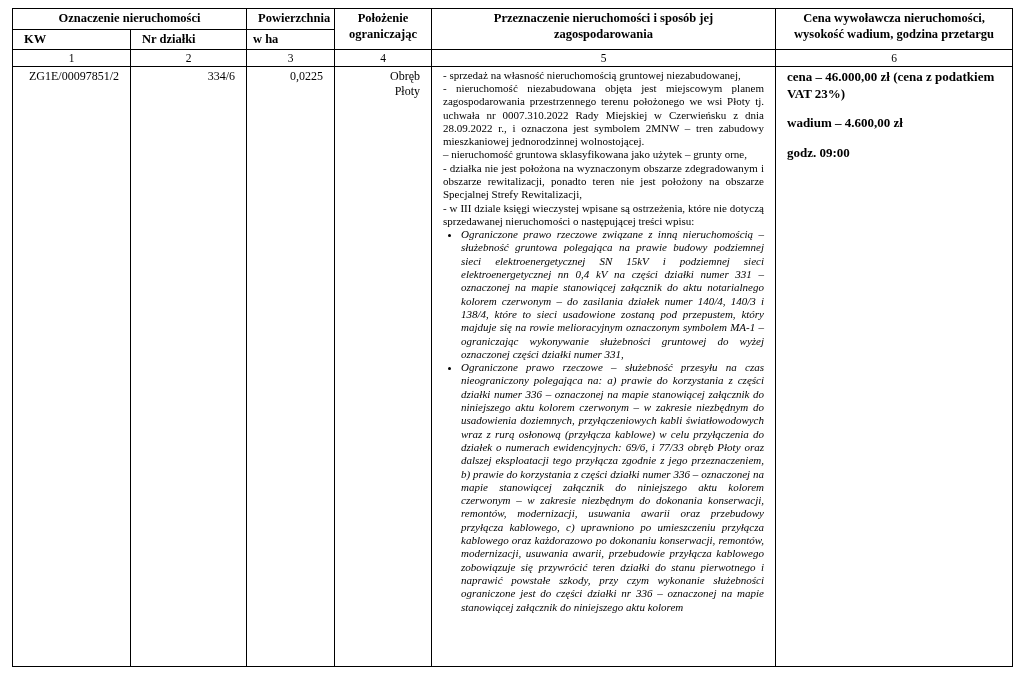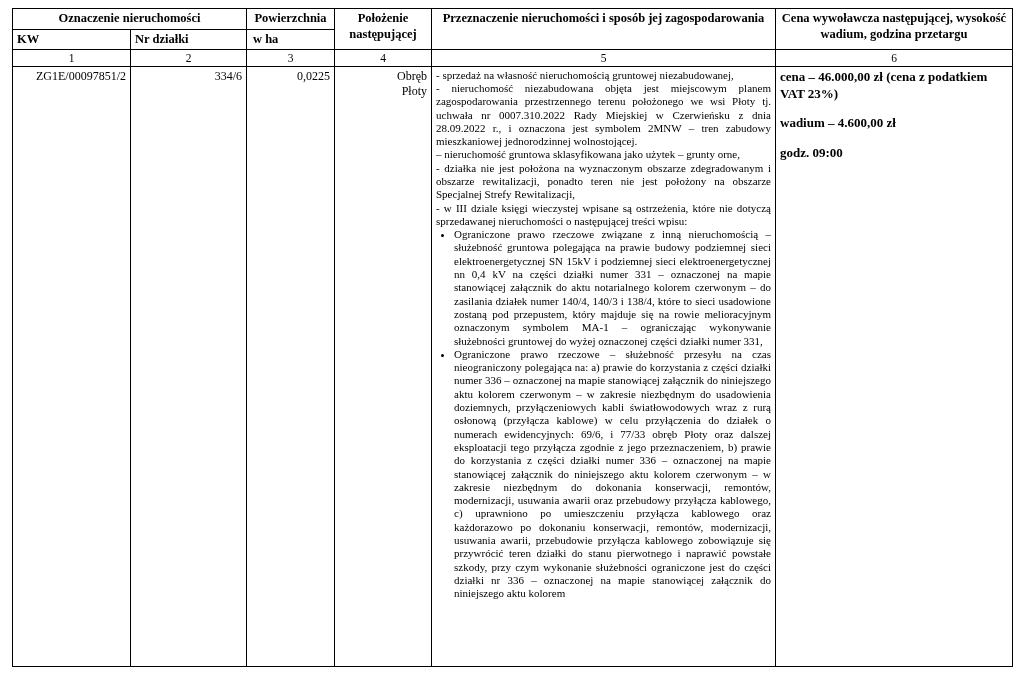--- a/index.html
+++ b/index.html
@@ -23,21 +23,21 @@
   }
   table.notice {
     border-collapse: collapse;
     width: 1000px;
     table-layout: fixed;
   }
   table.notice th,
   table.notice td {
     border: 1px solid #000000;
     vertical-align: top;
-    padding: 2px 4px;
+    padding: 2px 11px;
   }
   .hdr-title {
     text-align: center;
     font-weight: bold;
     font-size: 12.5px;
     line-height: 1.25;
     padding-top: 6px;
     padding-bottom: 6px;
   }
   .subhdr {
@@ -71,20 +71,21 @@
     margin: 0;
   }
   ul.bullets {
     margin: 0;
     padding-left: 18px;
     list-style-type: disc;
   }
   ul.bullets li {
     margin: 0;
     text-align: justify;
+    font-style: italic;
   }
   .price-cell {
     font-size: 13px;
     font-weight: bold;
     line-height: 1.3;
     padding-left: 8px;
     vertical-align: middle;
   }
   .price-cell p {
     margin: 0 0 13px 0;
@@ -109,23 +110,23 @@
       <col style="width:116px">
       <col style="width:88px">
       <col style="width:97px">
       <col style="width:344px">
       <col style="width:237px">
     </colgroup>
     <thead>
       <tr>
         <th colspan="2" class="hdr-title">Oznaczenie nieruchomości</th>
         <th rowspan="1" class="hdr-title">Powierzchnia</th>
-        <th rowspan="2" class="hdr-title">Położenie następującej</th>
+        <th rowspan="2" class="hdr-title">Położenie ograniczając</th>
         <th rowspan="2" class="hdr-title">Przeznaczenie nieruchomości i sposób jej zagospodarowania</th>
-        <th rowspan="2" class="hdr-title">Cena wywoławcza następującej, wysokość wadium, godzina przetargu</th>
+        <th rowspan="2" class="hdr-title">Cena wywoławcza nieruchomości, wysokość wadium, godzina przetargu</th>
       </tr>
       <tr>
         <th class="subhdr">KW</th>
         <th class="subhdr">Nr działki</th>
         <th class="subhdr left">w ha</th>
       </tr>
       <tr class="numrow">
         <td>1</td>
         <td>2</td>
         <td>3</td>

